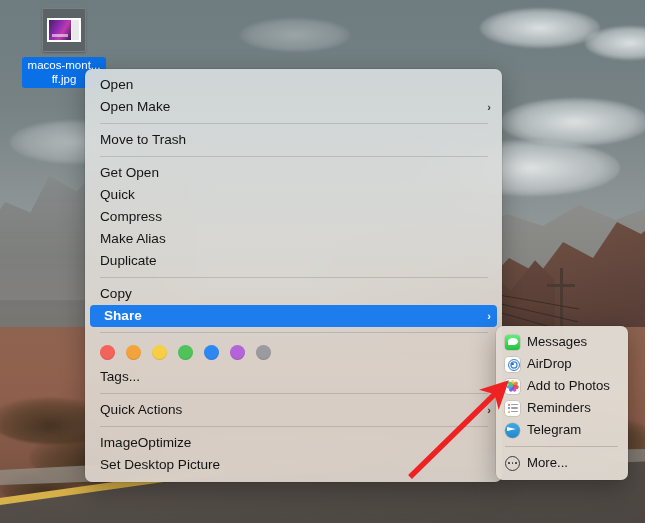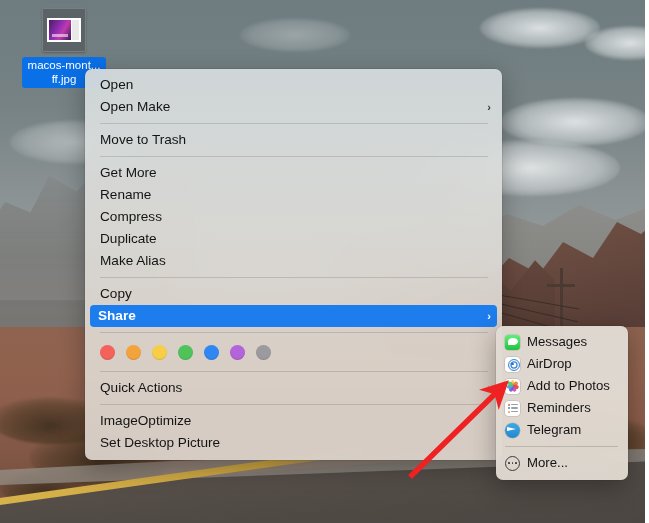--- a/index.html
+++ b/index.html
@@ -167,21 +167,21 @@
   }
   .mi .label { flex: 1; line-height: 22px; }
   .mi .chev {
     font-size: 11px; font-weight: 700; color: #35383a;
     line-height: 22px;
   }
   .mi.highlight {
     background: #1d7ded;
     color: #ffffff;
     margin: 0 5px;
-    padding-left: 8px; padding-right: 6px;
+    padding-left: 14px; padding-right: 6px;
     border-radius: 4px;
     width: calc(100% - 10px);
   }
   .mi.highlight .label { font-weight: 700; }
   .mi.highlight .chev { color: #ffffff; font-weight: 700; }
   .sep {
     height: 1px;
     margin: 5px 14px 5px 15px;
     background: rgba(0,0,0,0.13);
   }
@@ -370,33 +370,33 @@
 
     <div class="sep"></div>
 
     <div class="mi">
       <span class="label">Move to Trash</span>
     </div>
 
     <div class="sep"></div>
 
     <div class="mi">
-      <span class="label">Get More</span>
-    </div>
-    <div class="mi">
-      <span class="label">Rename</span>
+      <span class="label">Get Open</span>
+    </div>
+    <div class="mi">
+      <span class="label">Quick</span>
     </div>
     <div class="mi">
       <span class="label">Compress</span>
     </div>
     <div class="mi">
+      <span class="label">Make Alias</span>
+    </div>
+    <div class="mi">
       <span class="label">Duplicate</span>
-    </div>
-    <div class="mi">
-      <span class="label">Make Alias</span>
     </div>
 
     <div class="sep"></div>
 
     <div class="mi">
       <span class="label">Copy</span>
     </div>
     <div class="mi highlight">
       <span class="label">Share</span>
       <span class="chev">›</span>
@@ -407,20 +407,23 @@
     <div class="tags-row">
       <span class="tag-dot" style="background:#f4635b"></span>
       <span class="tag-dot" style="background:#f2a33c"></span>
       <span class="tag-dot" style="background:#f7ce46"></span>
       <span class="tag-dot" style="background:#4fc35a"></span>
       <span class="tag-dot" style="background:#2f87f2"></span>
       <span class="tag-dot" style="background:#b364d8"></span>
       <span class="tag-dot" style="background:#9a9a9f"></span>
     </div>
 
+    <div class="mi">
+      <span class="label">Tags...</span>
+    </div>
 
     <div class="sep"></div>
 
     <div class="mi">
       <span class="label">Quick Actions</span>
       <span class="chev">›</span>
     </div>
 
     <div class="sep"></div>
 

